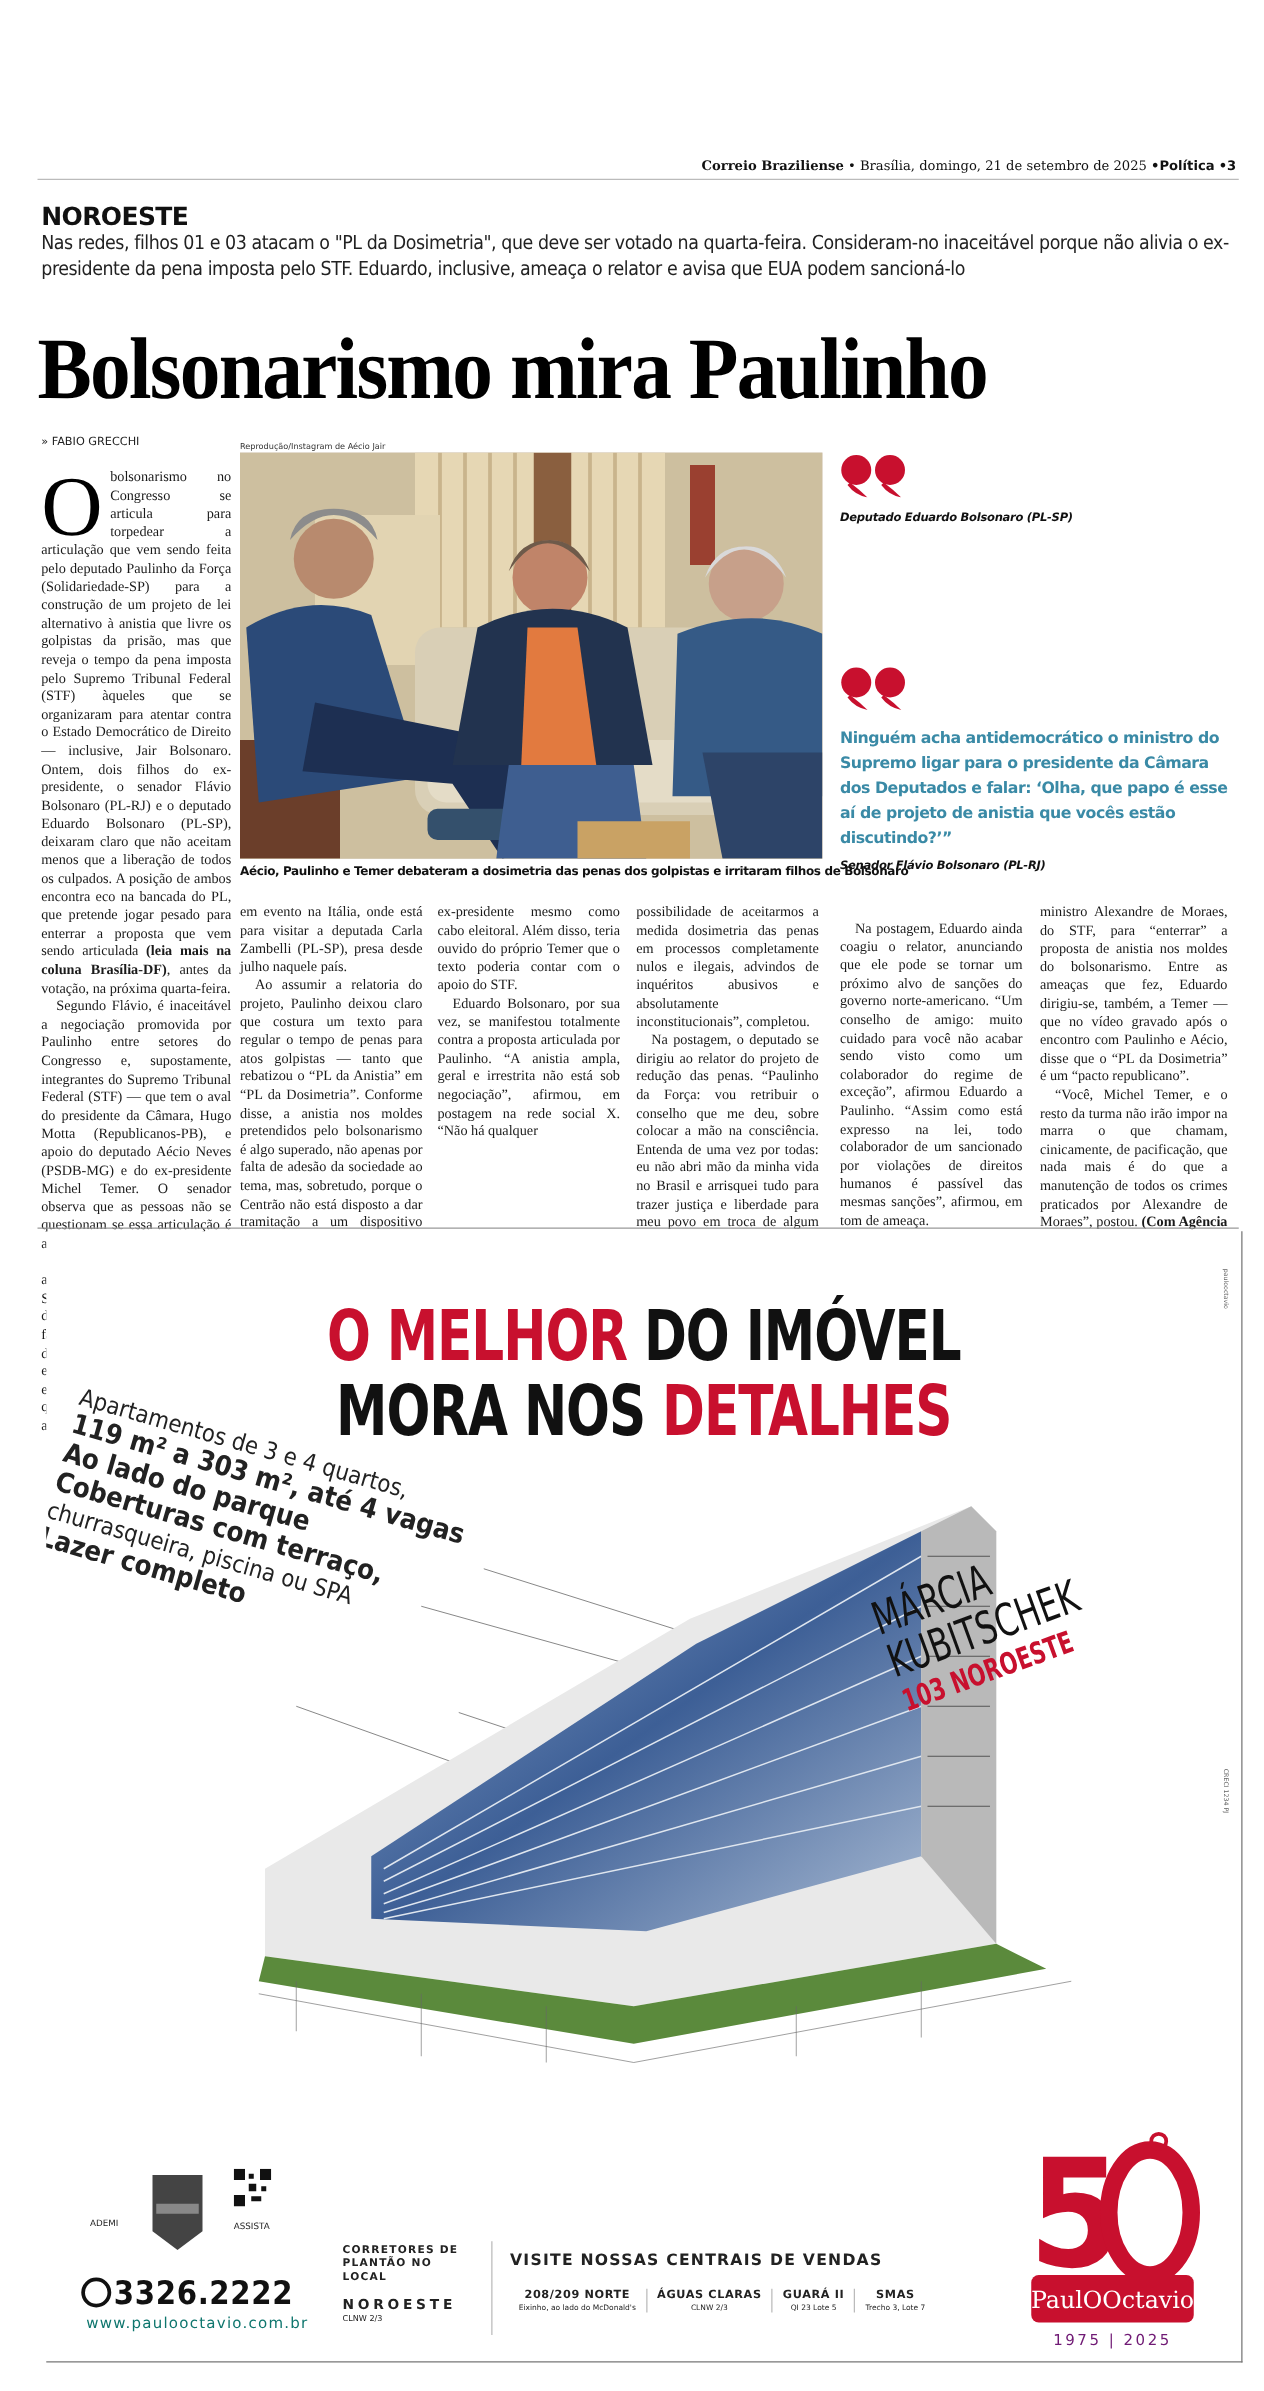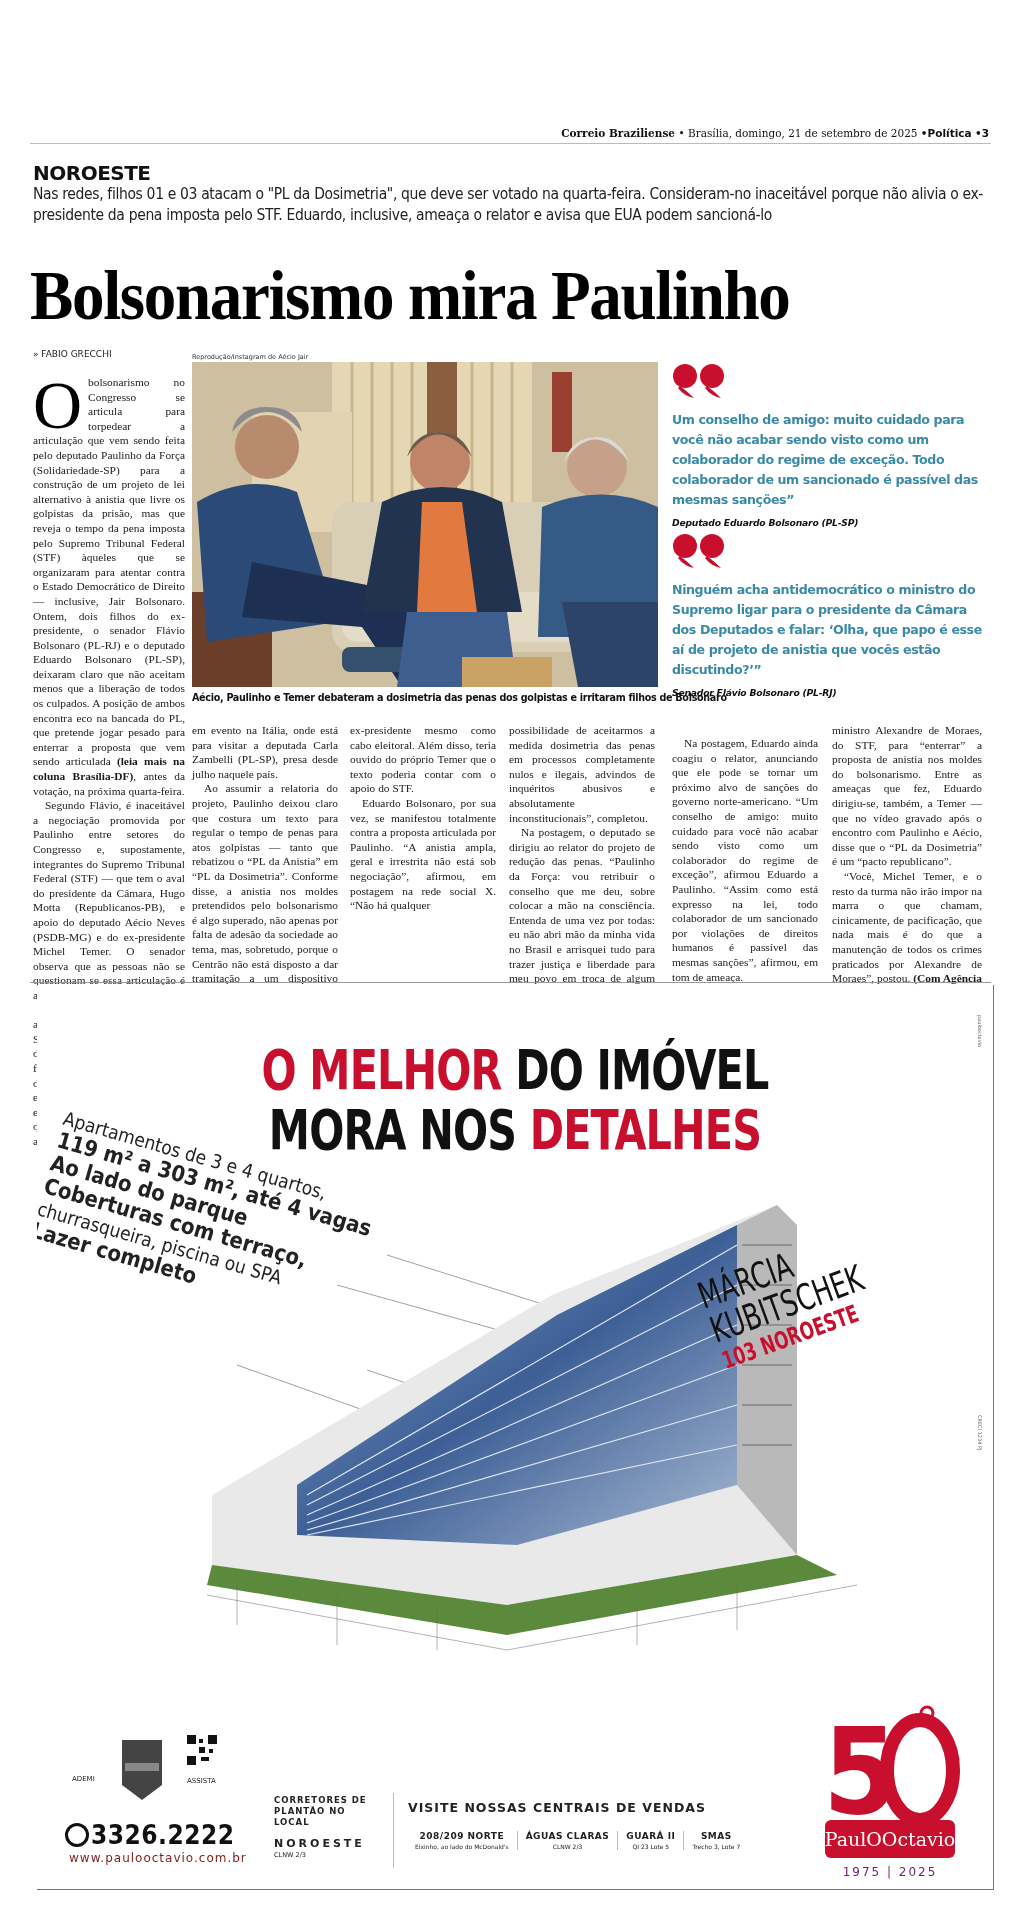--- a/index.html
+++ b/index.html
@@ -47,21 +47,21 @@
   .features div { white-space: nowrap; }
   .f-big { font-weight: bold; font-size: 22px; line-height: 24px; }
   .f-reg { font-size: 19px; line-height: 22px; }
 
   .bld-name { position:absolute; left: 690px; top: 290px; transform: rotate(-20deg); transform-origin: left bottom; font-family: "DejaVu Sans Condensed", "DejaVu Sans", sans-serif; line-height: 1; }
   .bld-name .n1 { font-size: 36px; color:#111; transform: scaleX(0.78); transform-origin:left; display:block; }
   .bld-name .n2 { font-size: 24px; color:#c8102e; font-weight:bold; transform: scaleX(0.78); transform-origin:left; display:block; margin-top: 2px; }
 
   .bottom-bar { position:absolute; left: 0; top: 690px; width: 100%; height: 215px; }
   .phone { position:absolute; left: 28px; top: 145px; font-family: "DejaVu Sans Condensed", "DejaVu Sans", sans-serif; font-weight:bold; font-size: 26px; color:#111; letter-spacing: 0.5px; }
-  .site { position:absolute; left: 32px; top: 176px; font-family: "DejaVu Sans", sans-serif; font-size: 12px; color:#7f1d1d; letter-spacing: 1px; }
+  .site { position:absolute; left: 32px; top: 176px; font-family: "DejaVu Sans", sans-serif; font-size: 12px; color:#0f766e; letter-spacing: 1px; }
   .small-logo { position:absolute; font-family: "DejaVu Sans", sans-serif; font-size: 7px; color:#222; text-align:center; }
 
   .plantao { position:absolute; left: 237px; top: 120px; width: 110px; text-align:left; font-family: "DejaVu Sans", sans-serif; font-weight:bold; color:#222; }
   .plantao .t { font-size: 8.5px; letter-spacing: 1px; line-height: 11px; }
   .plantao .loc { font-size: 11px; letter-spacing: 3px; margin-top: 9px; }
   .plantao .addr { font-size: 6.5px; font-weight: normal; margin-top: 1px; }
   .vsep { position:absolute; left: 356px; top: 118px; width:1px; height: 75px; background:#bbb; }
 
   .visite { position:absolute; left: 370px; top: 125px; width: 300px; text-align:center; font-family: "DejaVu Sans", sans-serif; font-weight:bold; font-size: 12.5px; letter-spacing: 1px; color:#222; }
   .centrais { position:absolute; left: 370px; top: 156px; display:flex; }
@@ -140,21 +140,20 @@
   </div>
   <div class="caption">Aécio, Paulinho e Temer debateram a dosimetria das penas dos golpistas e irritaram filhos de Bolsonaro</div>
 
   <div class="quote" style="top:362px;">
     <svg class="quote-mark" viewBox="0 0 56 36">
       <circle cx="13" cy="14" r="12" fill="#c8102e"></circle>
         <path d="M8 24 q8 6 14 12 q-10 -2 -16 -10z" fill="#c8102e"></path>
       <circle cx="40" cy="14" r="12" fill="#c8102e"></circle>
         <path d="M35 24 q8 6 14 12 q-10 -2 -16 -10z" fill="#c8102e"></path>
     </svg>
-    <div class="quote-text">Um conselho de amigo: muito cuidado para você não acabar sendo visto como um colaborador do regime de exceção. Todo colaborador de um sancionado é passível das mesmas sanções”</div>
     <div class="quote-attr">Deputado Eduardo Bolsonaro (PL-SP)</div>
   </div>
   <div class="quote" style="top:532px;">
     <svg class="quote-mark" viewBox="0 0 56 36">
       <circle cx="13" cy="14" r="12" fill="#c8102e"></circle>
         <path d="M8 24 q8 6 14 12 q-10 -2 -16 -10z" fill="#c8102e"></path>
       <circle cx="40" cy="14" r="12" fill="#c8102e"></circle>
         <path d="M35 24 q8 6 14 12 q-10 -2 -16 -10z" fill="#c8102e"></path>
     </svg>
     <div class="quote-text">Ninguém acha antidemocrático o ministro do Supremo ligar para o presidente da Câmara dos Deputados e falar: ‘Olha, que papo é esse aí de projeto de anistia que vocês estão discutindo?’”</div>

